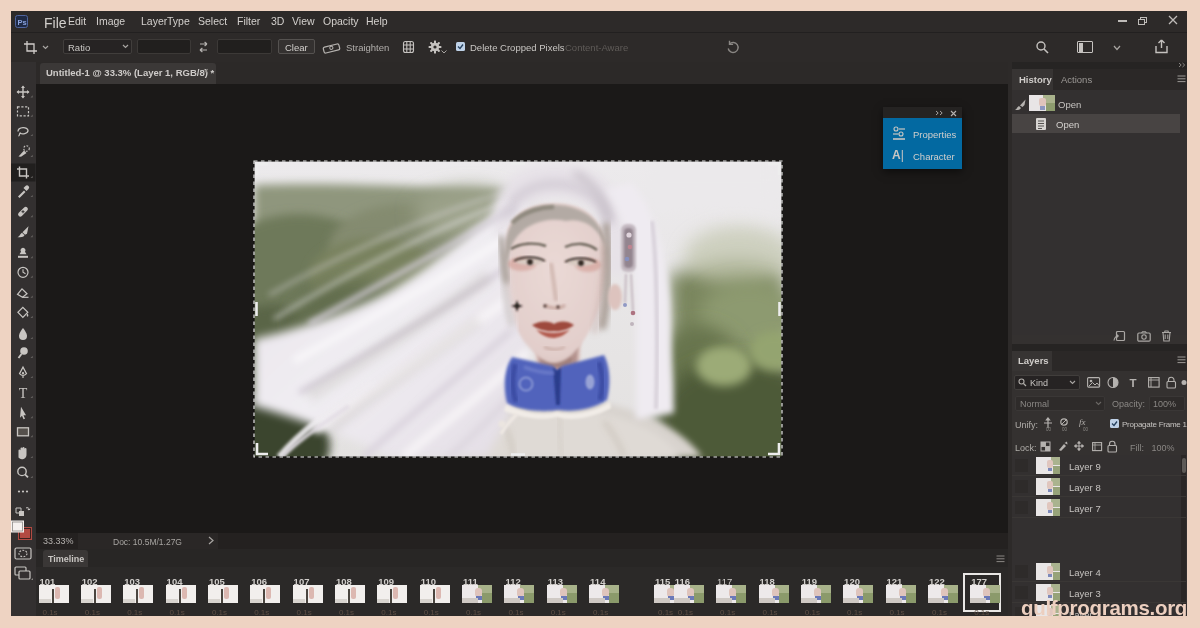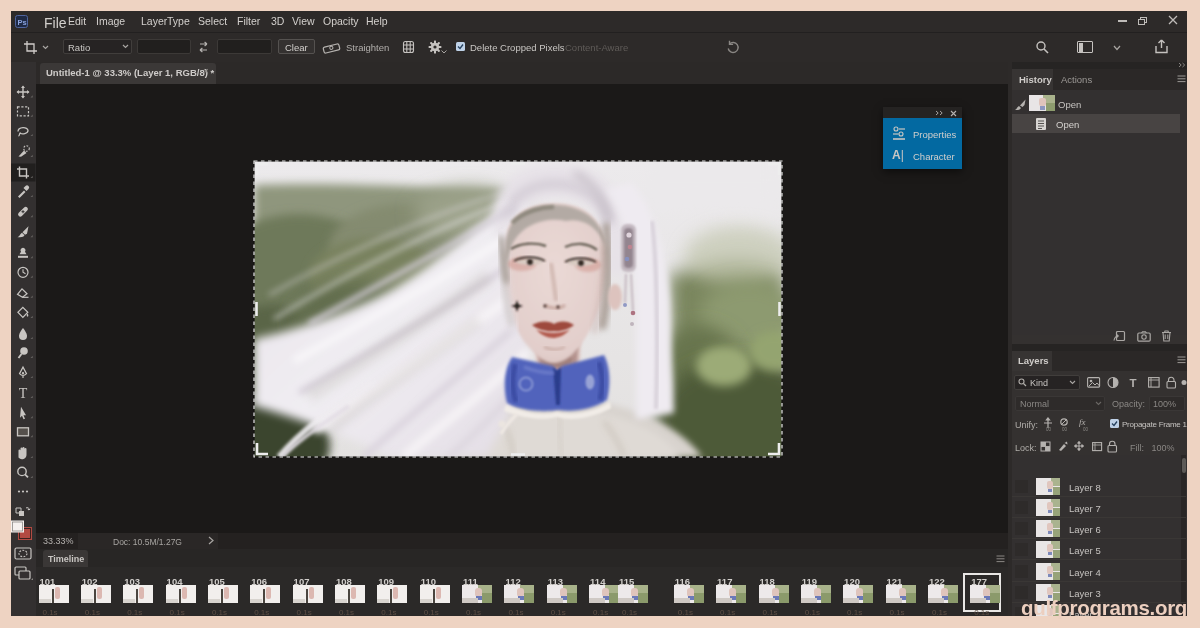--- a/index.html
+++ b/index.html
@@ -520,21 +520,21 @@
         <div style="position:absolute;left:0;top:0;width:30px;height:18px;background:#ede9ea;overflow:hidden;">
 <div style="position:absolute;left:16px;top:0;width:14px;height:10px;background:#a8b28a;"></div>
 <div style="position:absolute;left:20px;top:8px;width:10px;height:10px;background:#8b9a6b;"></div>
 <div style="position:absolute;left:13px;top:3px;width:7px;height:9px;background:#dfc4bc;border-radius:3px;"></div>
 <div style="position:absolute;left:14px;top:11px;width:6px;height:4px;background:#6b79b8;"></div>
 <div style="position:absolute;left:0px;top:13px;width:16px;height:5px;background:#cfc9c4;"></div>
 </div>
       </div>
 <div style="position:absolute;left:6px;top:33px;font-size:8px;color:#5e4f45;">0.1s</div>
 </div>
-<div style="position:absolute;left:616px;top:575px;width:38px;height:38px;text-align:right;">
+<div style="position:absolute;left:652px;top:575px;width:38px;height:38px;text-align:right;">
 <div style="position:absolute;left:3px;top:1px;font-size:9.5px;font-weight:bold;color:#d2cfcc;">115</div>
 <div style="position:absolute;left:2px;top:9.5px;width:30px;height:18px;">
         <div style="position:absolute;left:0;top:0;width:30px;height:18px;background:#ede9ea;overflow:hidden;">
 <div style="position:absolute;left:16px;top:0;width:14px;height:10px;background:#a8b28a;"></div>
 <div style="position:absolute;left:20px;top:8px;width:10px;height:10px;background:#8b9a6b;"></div>
 <div style="position:absolute;left:13px;top:3px;width:7px;height:9px;background:#dfc4bc;border-radius:3px;"></div>
 <div style="position:absolute;left:14px;top:11px;width:6px;height:4px;background:#6b79b8;"></div>
 <div style="position:absolute;left:0px;top:13px;width:16px;height:5px;background:#cfc9c4;"></div>
 </div>
       </div>
@@ -547,21 +547,21 @@
 <div style="position:absolute;left:16px;top:0;width:14px;height:10px;background:#a8b28a;"></div>
 <div style="position:absolute;left:20px;top:8px;width:10px;height:10px;background:#8b9a6b;"></div>
 <div style="position:absolute;left:13px;top:3px;width:7px;height:9px;background:#dfc4bc;border-radius:3px;"></div>
 <div style="position:absolute;left:14px;top:11px;width:6px;height:4px;background:#6b79b8;"></div>
 <div style="position:absolute;left:0px;top:13px;width:16px;height:5px;background:#cfc9c4;"></div>
 </div>
       </div>
 <div style="position:absolute;left:6px;top:33px;font-size:8px;color:#5e4f45;">0.1s</div>
 </div>
 <div style="position:absolute;left:714.1px;top:575px;width:38px;height:38px;">
-<div style="position:absolute;left:3px;top:1px;font-size:9.5px;font-weight:bold;color:#d2cfcc;text-align:right;">117</div>
+<div style="position:absolute;left:3px;top:1px;font-size:9.5px;font-weight:normal;color:#d2cfcc;text-align:right;">117</div>
 <div style="position:absolute;left:2px;top:9.5px;width:30px;height:18px;">
         <div style="position:absolute;left:0;top:0;width:30px;height:18px;background:#ede9ea;overflow:hidden;">
 <div style="position:absolute;left:16px;top:0;width:14px;height:10px;background:#a8b28a;"></div>
 <div style="position:absolute;left:20px;top:8px;width:10px;height:10px;background:#8b9a6b;"></div>
 <div style="position:absolute;left:13px;top:3px;width:7px;height:9px;background:#dfc4bc;border-radius:3px;"></div>
 <div style="position:absolute;left:14px;top:11px;width:6px;height:4px;background:#6b79b8;"></div>
 <div style="position:absolute;left:0px;top:13px;width:16px;height:5px;background:#cfc9c4;"></div>
 </div>
       </div>
 <div style="position:absolute;left:6px;top:33px;font-size:8px;color:#5e4f45;">0.1s</div>
@@ -753,60 +753,50 @@
 <path d="M39 1.5 V10.5 M34.5 6 H43.5 M39 1.5 l-1.4 1.7 h2.8 z M39 10.5 l-1.4 -1.7 h2.8 z M34.5 6 l1.7 -1.4 v2.8 z M43.5 6 l-1.7 -1.4 v2.8 z" stroke="#b5b2af" stroke-width="1" fill="#b5b2af"></path>
 <rect x="52.6" y="2.6" width="9" height="8" fill="none" stroke="#b5b2af" stroke-width="1.1"></rect>
       <path d="M55 2.6 V11 M52.6 5 H62" stroke="#b5b2af" stroke-width="0.8"></path>
 <rect x="68" y="5.5" width="8.5" height="6.5" rx="1" fill="none" stroke="#b5b2af" stroke-width="1.1"></rect>
       <path d="M69.5 5.5 V4 a2.7 2.7 0 0 1 5.5 0 V5.5" fill="none" stroke="#b5b2af" stroke-width="1.1"></path>
     </svg>
     <div style="position:absolute;left:1130px;top:443px;font-size:9px;color:#8a8784;white-space:nowrap;">Fill:&nbsp;&nbsp; 100%</div>
     <div style="position:absolute;left:1012px;top:455px;width:175px;height:161px;background:#333030;"></div>
     <div style="position:absolute;left:1181px;top:455px;width:5px;height:161px;background:#2a2726;"></div>
     <div style="position:absolute;left:1181.5px;top:458px;width:4px;height:15px;background:#5d5a57;border-radius:2px;"></div>
+<div style="position:absolute;left:1012px;top:454.5px;width:174px;height:21px;border-bottom:1px solid #3a3735;">
+<div style="position:absolute;left:3px;top:4px;width:13px;height:13px;background:#2e2b2a;"></div>
+<div style="position:absolute;left:24px;top:2px;width:24px;height:17px;background:#e9e6e6;overflow:hidden;">
+<div style="position:absolute;left:15px;top:0;width:9px;height:8px;background:#aab38f;"></div>
+<div style="position:absolute;left:11px;top:3px;width:6px;height:8px;background:#e0c6be;border-radius:2px;"></div>
+<div style="position:absolute;left:12px;top:11px;width:4px;height:3px;background:#7d89ba;"></div>
+<div style="position:absolute;left:17px;top:9px;width:7px;height:8px;background:#97a37a;"></div>
+</div>
+<div style="position:absolute;left:57px;top:6px;font-size:9.5px;color:#c6c3c0;">Layer 9</div>
+</div>
 <div style="position:absolute;left:1012px;top:475.7px;width:174px;height:21px;border-bottom:1px solid #3a3735;">
 <div style="position:absolute;left:3px;top:4px;width:13px;height:13px;background:#2e2b2a;"></div>
 <div style="position:absolute;left:24px;top:2px;width:24px;height:17px;background:#e9e6e6;overflow:hidden;">
 <div style="position:absolute;left:15px;top:0;width:9px;height:8px;background:#aab38f;"></div>
 <div style="position:absolute;left:11px;top:3px;width:6px;height:8px;background:#e0c6be;border-radius:2px;"></div>
 <div style="position:absolute;left:12px;top:11px;width:4px;height:3px;background:#7d89ba;"></div>
 <div style="position:absolute;left:17px;top:9px;width:7px;height:8px;background:#97a37a;"></div>
 </div>
 <div style="position:absolute;left:57px;top:6px;font-size:9.5px;color:#c6c3c0;">Layer 8</div>
 </div>
 <div style="position:absolute;left:1012px;top:496.9px;width:174px;height:21px;border-bottom:1px solid #3a3735;">
 <div style="position:absolute;left:3px;top:4px;width:13px;height:13px;background:#2e2b2a;"></div>
 <div style="position:absolute;left:24px;top:2px;width:24px;height:17px;background:#e9e6e6;overflow:hidden;">
 <div style="position:absolute;left:15px;top:0;width:9px;height:8px;background:#aab38f;"></div>
 <div style="position:absolute;left:11px;top:3px;width:6px;height:8px;background:#e0c6be;border-radius:2px;"></div>
 <div style="position:absolute;left:12px;top:11px;width:4px;height:3px;background:#7d89ba;"></div>
 <div style="position:absolute;left:17px;top:9px;width:7px;height:8px;background:#97a37a;"></div>
 </div>
 <div style="position:absolute;left:57px;top:6px;font-size:9.5px;color:#c6c3c0;">Layer 7</div>
 </div>
-<div style="position:absolute;left:1012px;top:518.1px;width:174px;height:21px;border-bottom:1px solid #3a3735;">
-<div style="position:absolute;left:3px;top:4px;width:13px;height:13px;background:#2e2b2a;"></div>
-<div style="position:absolute;left:24px;top:2px;width:24px;height:17px;background:#e9e6e6;overflow:hidden;">
-<div style="position:absolute;left:15px;top:0;width:9px;height:8px;background:#aab38f;"></div>
-<div style="position:absolute;left:11px;top:3px;width:6px;height:8px;background:#e0c6be;border-radius:2px;"></div>
-<div style="position:absolute;left:12px;top:11px;width:4px;height:3px;background:#7d89ba;"></div>
-<div style="position:absolute;left:17px;top:9px;width:7px;height:8px;background:#97a37a;"></div>
-</div>
-<div style="position:absolute;left:57px;top:6px;font-size:9.5px;color:#c6c3c0;">Layer 6</div>
-</div>
-<div style="position:absolute;left:1012px;top:539.3px;width:174px;height:21px;border-bottom:1px solid #3a3735;">
-<div style="position:absolute;left:3px;top:4px;width:13px;height:13px;background:#2e2b2a;"></div>
-<div style="position:absolute;left:24px;top:2px;width:24px;height:17px;background:#e9e6e6;overflow:hidden;">
-<div style="position:absolute;left:15px;top:0;width:9px;height:8px;background:#aab38f;"></div>
-<div style="position:absolute;left:11px;top:3px;width:6px;height:8px;background:#e0c6be;border-radius:2px;"></div>
-<div style="position:absolute;left:12px;top:11px;width:4px;height:3px;background:#7d89ba;"></div>
-<div style="position:absolute;left:17px;top:9px;width:7px;height:8px;background:#97a37a;"></div>
-</div>
-<div style="position:absolute;left:57px;top:6px;font-size:9.5px;color:#c6c3c0;">Layer 5</div>
-</div>
 <div style="position:absolute;left:1012px;top:560.5px;width:174px;height:21px;border-bottom:1px solid #3a3735;">
 <div style="position:absolute;left:3px;top:4px;width:13px;height:13px;background:#2e2b2a;"></div>
 <div style="position:absolute;left:24px;top:2px;width:24px;height:17px;background:#e9e6e6;overflow:hidden;">
 <div style="position:absolute;left:15px;top:0;width:9px;height:8px;background:#aab38f;"></div>
 <div style="position:absolute;left:11px;top:3px;width:6px;height:8px;background:#e0c6be;border-radius:2px;"></div>
 <div style="position:absolute;left:12px;top:11px;width:4px;height:3px;background:#7d89ba;"></div>
 <div style="position:absolute;left:17px;top:9px;width:7px;height:8px;background:#97a37a;"></div>
 </div>
 <div style="position:absolute;left:57px;top:6px;font-size:9.5px;color:#c6c3c0;">Layer 4</div>
 </div>

